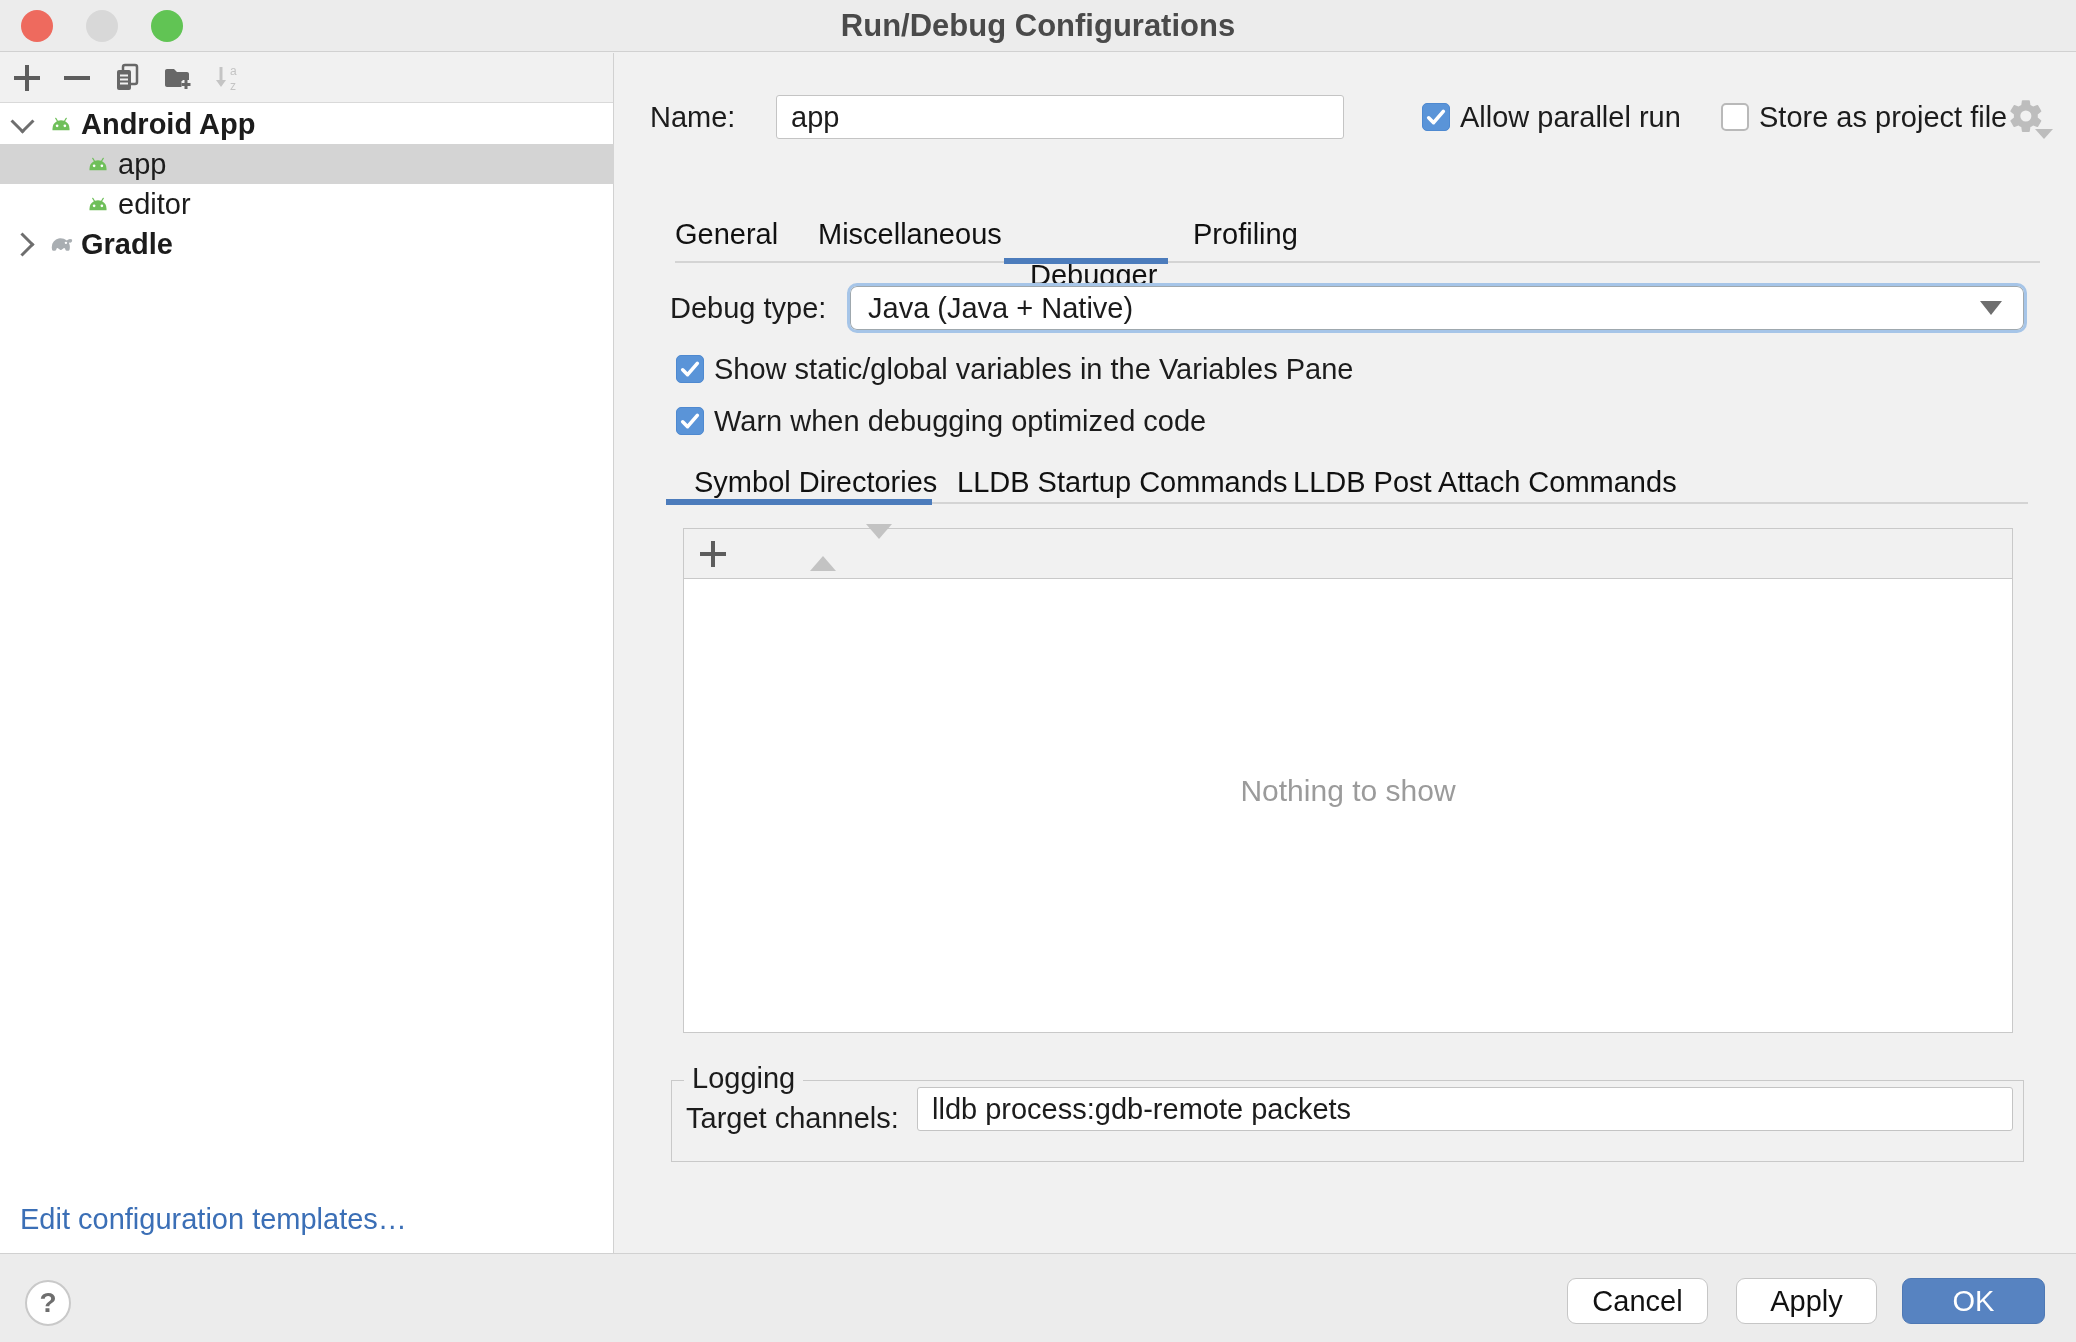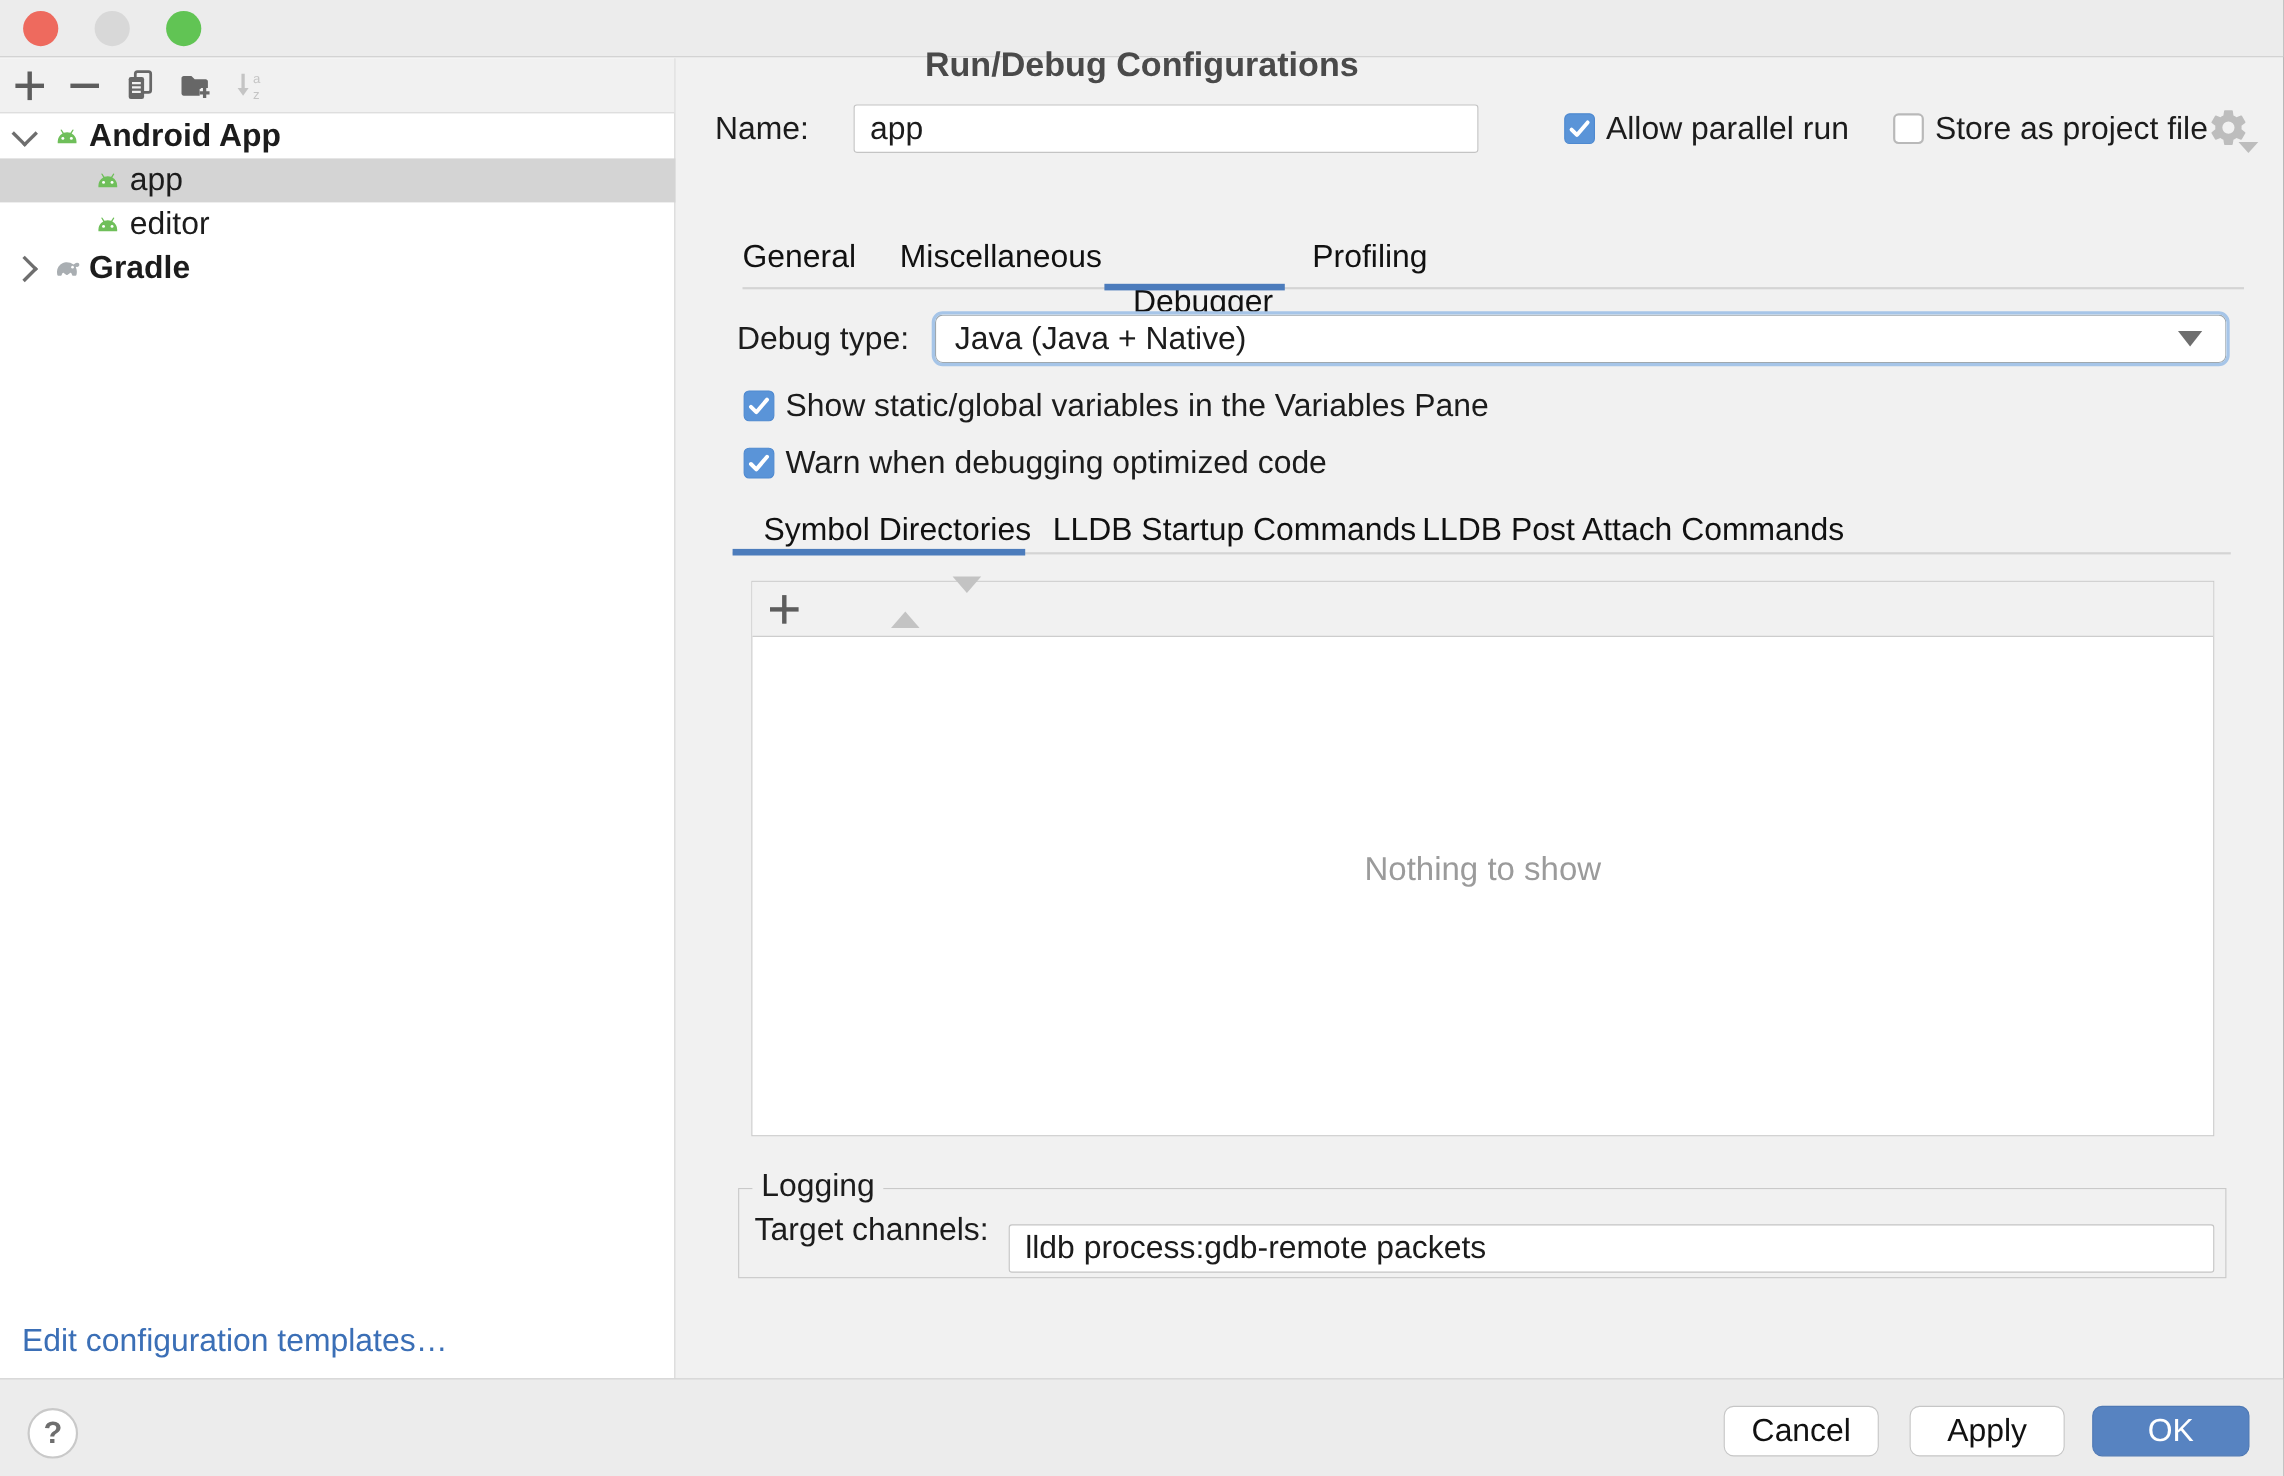--- a/index.html
+++ b/index.html
@@ -4,21 +4,21 @@
 <style>
   html,body{margin:0;padding:0;background:#888;}
   .screen{position:relative;width:2076px;height:1342px;background:#F1F1F1;overflow:hidden;
           font-family:"Liberation Sans","DejaVu Sans",sans-serif;color:#1C1C1C;}
   .abs{position:absolute;}
   .lbl{font-size:29px;line-height:34px;white-space:nowrap;color:#1C1C1C;}
 
   
   .titlebar{left:0;top:0;width:2076px;height:52px;background:#ECECEC;border-bottom:1px solid #D1D1D1;box-sizing:border-box;}
   .title-text{left:0;top:0;width:2076px;height:52px;line-height:52px;text-align:center;
-              font-size:31px;font-weight:bold;color:#4A4A4A;margin-top:33px;}
+              font-size:31px;font-weight:bold;color:#4A4A4A;}
   .lights{left:21px;top:0;height:52px;display:flex;align-items:center;gap:33px;}
   .light{width:32px;height:32px;border-radius:50%;}
   .light-close{background:#EE6A5E;}
   .light-min{background:#D8D8D8;}
   .light-zoom{background:#61C454;}
 
   
   .sidebar{left:0;top:53px;width:614px;height:1200px;background:#FFFFFF;border-right:1px solid #D1D1D1;box-sizing:border-box;}
   .side-toolbar{left:0;top:0;width:613px;height:50px;background:#F1F1F1;border-bottom:1px solid #D9D9D9;
                 box-sizing:border-box;display:flex;align-items:center;padding-left:12px;gap:20px;}
@@ -226,21 +226,21 @@
         <span class="ic"><span class="bar-disabled"></span></span>
         <span class="ic"><span class="tri-up-dis"></span></span>
         <span class="ic"><span class="tri-down-dis"></span></span>
       </div>
       <div class="abs empty-text" style="top:245px;">Nothing to show</div>
     </div>
 
     <div class="abs group" style="left:56px;top:1027px;width:1353px;height:82px;">
       <div class="group-legend">Logging</div>
       <div class="abs lbl" style="left:14px;top:20px;">Target channels:</div>
-      <input class="abs text-input" style="left: 245px; top: 32px; width: 1096px; height: 44px;" value="lldb process:gdb-remote packets">
+      <input class="abs text-input" style="left: 245px; top: 6px; width: 1096px; height: 44px;" value="lldb process:gdb-remote packets">
     </div>
   </div>
 
   <div class="abs footer">
     <div class="abs help-circle" style="left:25px;top:26px;">
       <span>?</span>
     </div>
     <div class="abs btn" style="left:1567px;top:24px;width:141px;">Cancel</div>
     <div class="abs btn" style="left:1736px;top:24px;width:141px;">Apply</div>
     <div class="abs btn btn-primary" style="left:1902px;top:24px;width:143px;">OK</div>

